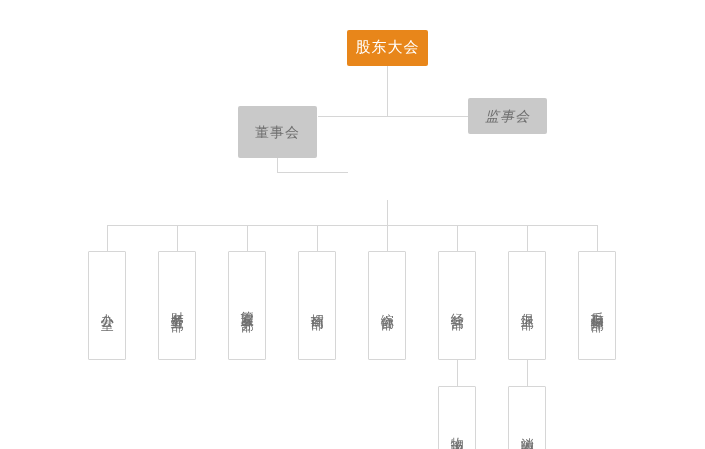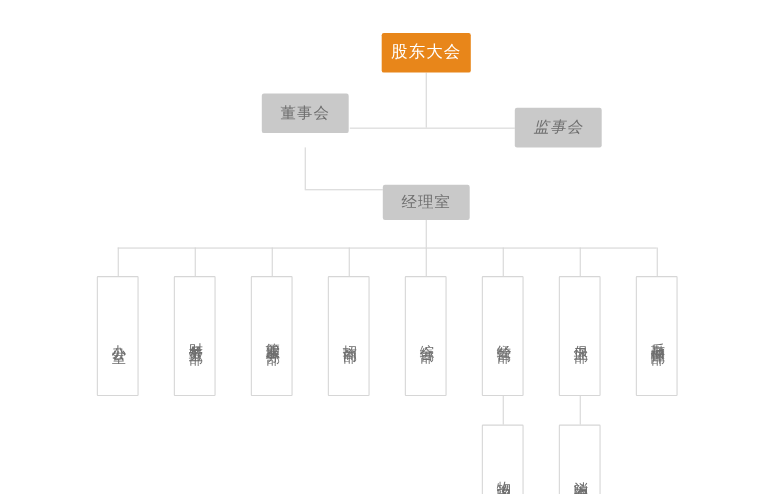--- a/index.html
+++ b/index.html
@@ -100,31 +100,28 @@
   <div class="line v" style="left:527px; top:197px; height:26px;"></div>
   <div class="line v" style="left:597px; top:197px; height:26px;"></div>
 
   <div class="line v" style="left:457px; top:332px; height:26px;"></div>
   <div class="line v" style="left:527px; top:332px; height:26px;"></div>
 
   <div class="node root" style="left:347px; top:2px; width:81px; height:36px;">
     <span class="label">股东大会</span>
   </div>
 
-  <div class="node grey" style="left:238px; top:57px; width:79px; height:36px;">
+  <div class="node grey" style="left:238px; top:78px; width:79px; height:52px;">
     <span class="label">董事会</span>
   </div>
 
   <div class="node grey" style="left:468px; top:70px; width:79px; height:36px;font-style:italic;">
     <span class="label">监事会</span>
   </div>
 
-  <div class="node grey" style="left:348px; top:140px; width:79px; height:32px;">
-    <span class="label">经理室</span>
-  </div>
 
   <div class="node dept" style="left:88px; top:223px; width:38px; height:109px;">
     <span class="label">办公室</span>
   </div>
   <div class="node dept" style="left:158px; top:223px; width:38px; height:109px;">
     <span class="label">财务劳工部</span>
   </div>
   <div class="node dept" style="left:228px; top:223px; width:38px; height:109px;">
     <span class="label">管理服务部</span>
   </div>

